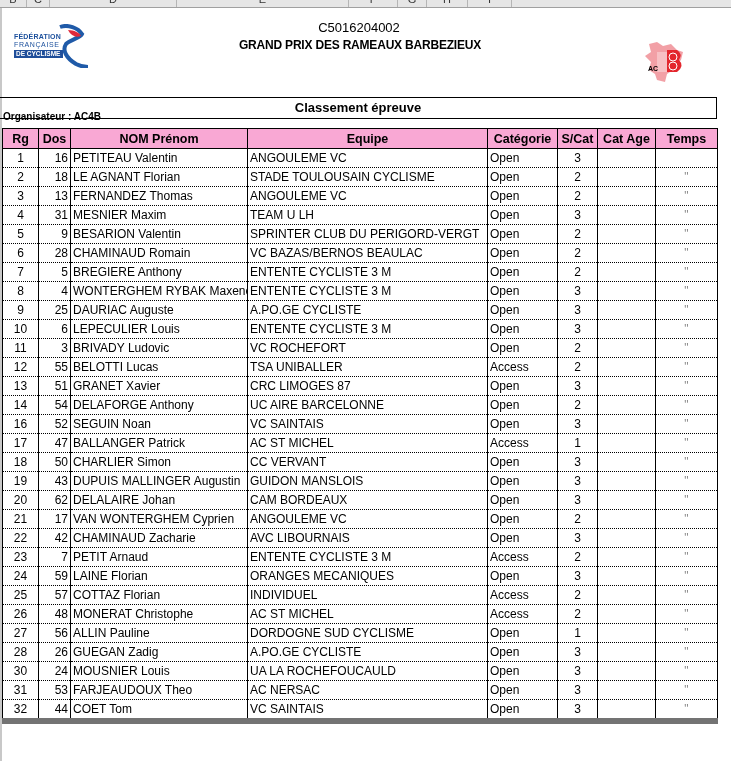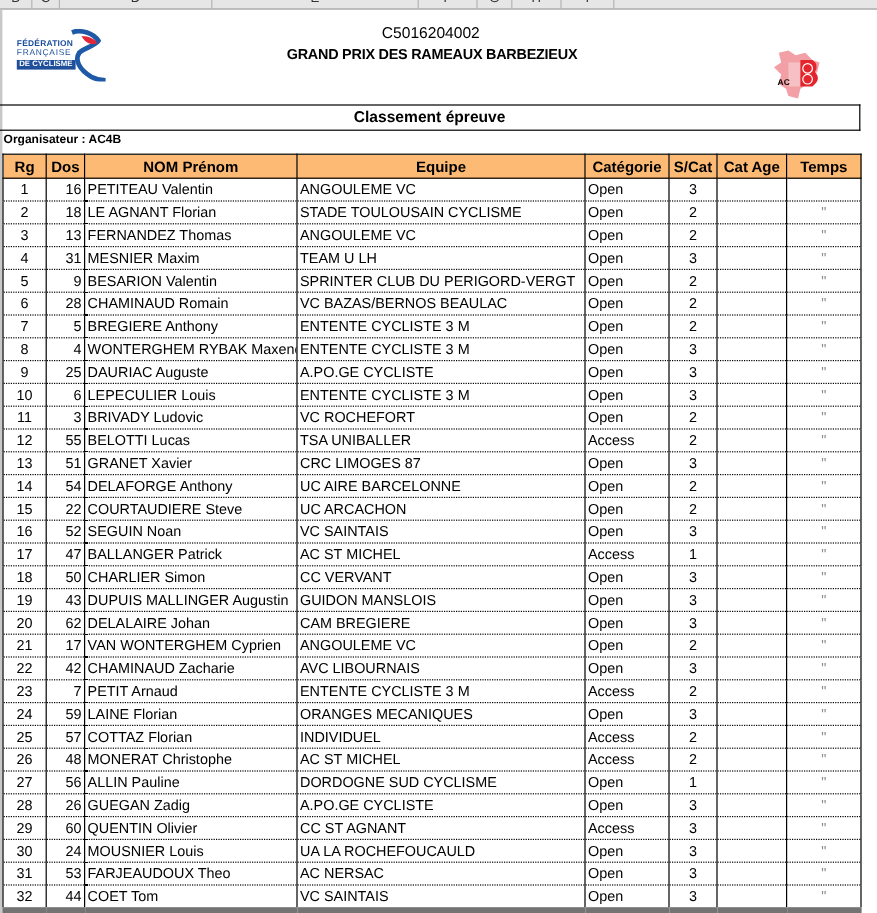--- a/index.html
+++ b/index.html
@@ -21,32 +21,32 @@
   .logo-ffc .t1 { position:absolute; left:0; top:9px; font-size:7px; font-weight:bold; color:#1b4f9c; letter-spacing:0.2px; }
   .logo-ffc .t2 { position:absolute; left:0; top:17px; font-size:7px; color:#1b4f9c; letter-spacing:0.6px; }
   .logo-ffc .t3 { position:absolute; left:0; top:26px; width:47px; height:8px; background:#1f4e9a; color:#fff; font-size:6.5px; font-weight:bold; line-height:8px; padding-left:2px; }
   .logo-ffc svg { position:absolute; left:44px; top:0; }
 
   .code { position:absolute; left:228px; top:20px; width:262px; text-align:center; font-size:13px; }
   .title { position:absolute; left:160px; top:38px; width:400px; text-align:center; font-size:12px; font-weight:bold; letter-spacing:-0.2px; }
   .logo-ac4b { position:absolute; left:643px; top:40px; width:44px; height:44px; }
 
   .section-box {
-    position:absolute; left:0; top:87px; width:716px; height:20px;
+    position:absolute; left:0; top:97px; width:716px; height:20px;
     border:1px solid #000; border-left:none; text-align:center;
     font-size:13px; font-weight:bold; line-height:20px;
   }
   .org { position:absolute; left:3px; top:111px; font-size:10px; font-weight:bold; }
 
   table.results {
     position:absolute; left:2px; top:128px; border-collapse:collapse;
     table-layout:fixed; width:715px;
   }
   table.results th {
-    background:#fdba74; border:1px solid #000; height:19px; padding:0;
+    background:#f9a8d4; border:1px solid #000; height:19px; padding:0;
     font-size:12.5px; font-weight:bold; text-align:center;
   }
   table.results td {
     height:18px; padding:0 2px; font-size:12px; line-height:18px;
     border-left:1px solid #000; border-right:1px solid #000;
     border-bottom:1px dotted #000; white-space:nowrap; overflow:hidden;
   }
   table.results tr:last-child td { border-bottom:6px solid #737373; }
   td.center { text-align:center; }
   td.right { text-align:right; padding-right:6px; }
@@ -252,30 +252,20 @@
         <td class="center">14</td>
         <td class="right">54</td>
         <td>DELAFORGE Anthony</td>
         <td>UC AIRE BARCELONNE</td>
         <td>Open</td>
         <td class="center">2</td>
         <td class="center"></td>
         <td class="ditto">"</td>
       </tr>
       <tr>
-        <td class="center">15</td>
-        <td class="right">22</td>
-        <td>COURTAUDIERE Steve</td>
-        <td>UC ARCACHON</td>
-        <td>Open</td>
-        <td class="center">2</td>
-        <td class="center"></td>
-        <td class="ditto">"</td>
-      </tr>
-      <tr>
         <td class="center">16</td>
         <td class="right">52</td>
         <td>SEGUIN Noan</td>
         <td>VC SAINTAIS</td>
         <td>Open</td>
         <td class="center">3</td>
         <td class="center"></td>
         <td class="ditto">"</td>
       </tr>
       <tr>
@@ -305,21 +295,21 @@
         <td>GUIDON MANSLOIS</td>
         <td>Open</td>
         <td class="center">3</td>
         <td class="center"></td>
         <td class="ditto">"</td>
       </tr>
       <tr>
         <td class="center">20</td>
         <td class="right">62</td>
         <td>DELALAIRE Johan</td>
-        <td>CAM BREGIERE</td>
+        <td>CAM BORDEAUX</td>
         <td>Open</td>
         <td class="center">3</td>
         <td class="center"></td>
         <td class="ditto">"</td>
       </tr>
       <tr>
         <td class="center">21</td>
         <td class="right">17</td>
         <td>VAN WONTERGHEM Cyprien</td>
         <td>ANGOULEME VC</td>
@@ -392,30 +382,20 @@
         <td class="center">28</td>
         <td class="right">26</td>
         <td>GUEGAN Zadig</td>
         <td>A.PO.GE CYCLISTE</td>
         <td>Open</td>
         <td class="center">3</td>
         <td class="center"></td>
         <td class="ditto">"</td>
       </tr>
       <tr>
-        <td class="center">29</td>
-        <td class="right">60</td>
-        <td>QUENTIN Olivier</td>
-        <td>CC ST AGNANT</td>
-        <td>Access</td>
-        <td class="center">3</td>
-        <td class="center"></td>
-        <td class="ditto">"</td>
-      </tr>
-      <tr>
         <td class="center">30</td>
         <td class="right">24</td>
         <td>MOUSNIER Louis</td>
         <td>UA LA ROCHEFOUCAULD</td>
         <td>Open</td>
         <td class="center">3</td>
         <td class="center"></td>
         <td class="ditto">"</td>
       </tr>
       <tr>

